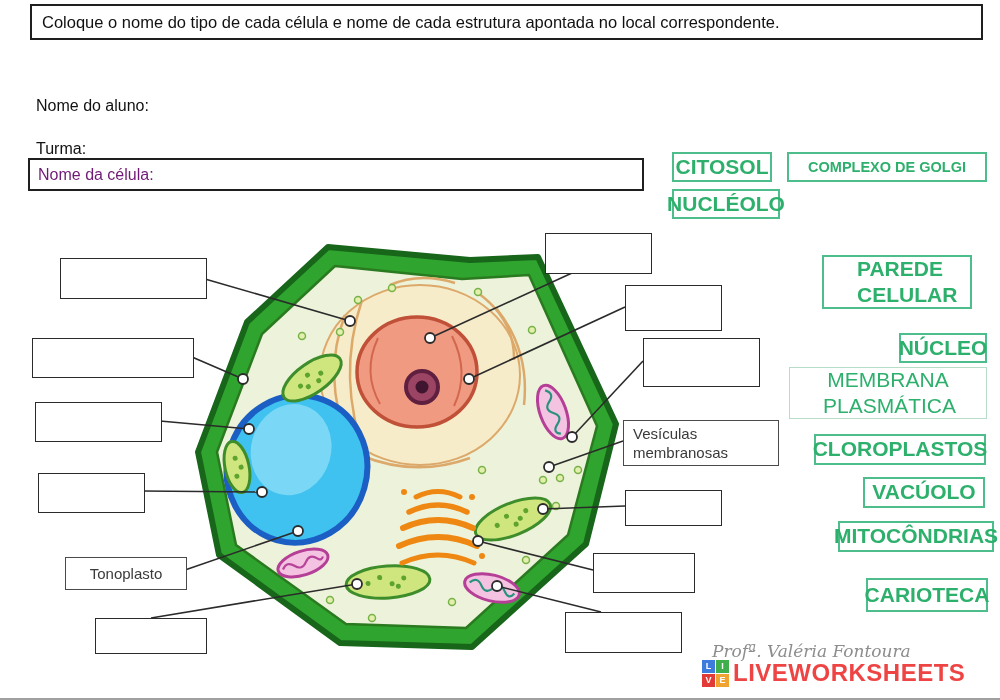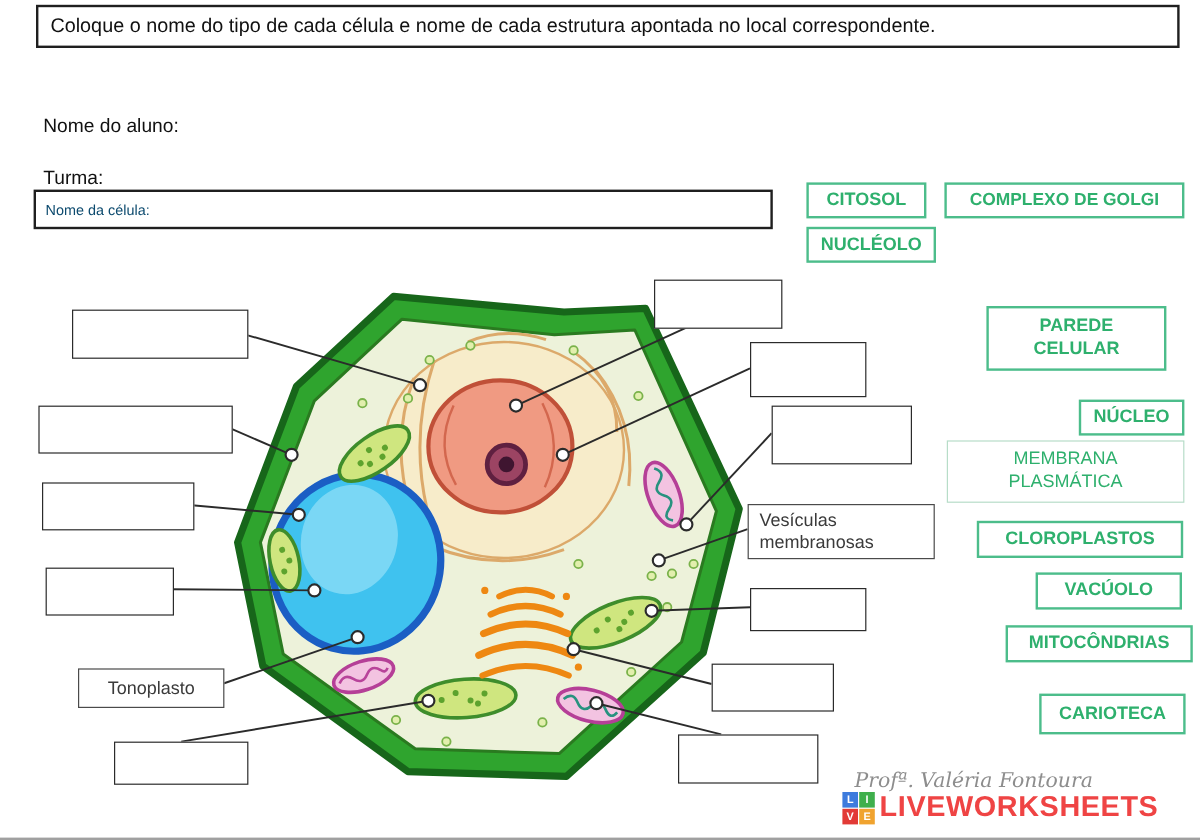--- a/index.html
+++ b/index.html
@@ -5,25 +5,25 @@
   html,body{margin:0;padding:0;background:#fff;}
   .page{position:relative;width:1000px;height:700px;background:#ffffff;
         font-family:"Liberation Sans",sans-serif;overflow:hidden;}
 
   .instruction-box{position:absolute;left:30px;top:4px;width:939px;height:32px;
       border:2px solid #1f1f1f;display:flex;align-items:center;padding-left:10px;
       font-size:16.5px;color:#111;background:#fff;z-index:2;}
   .field-label{position:absolute;font-size:16px;color:#111;z-index:2;margin-top:33px;}
   .cellname-box{position:absolute;left:28px;top:158px;width:604px;height:29px;
       border:2px solid #1f1f1f;display:flex;align-items:center;padding-left:8px;
-      font-size:12px;color:#0c4a6e;background:#fff;z-index:2;}
+      font-size:16px;color:#701a75;background:#fff;z-index:2;}
 
   .wb{position:absolute;display:flex;align-items:center;justify-content:center;
       background:#fff;border:2px solid #4cbd8b;color:#2eb06d;font-weight:700;
-      font-size:15px;text-align:center;line-height:1.25;z-index:2;}
+      font-size:21px;text-align:center;line-height:1.25;z-index:2;}
   .wb .inner{display:inline-block;}
   .wb.light{border:1px solid #b7ddc8;font-weight:500;}
 
   .abox{position:absolute;background:#fff;border:1.6px solid #2b2b2b;z-index:2;}
   .lbox{position:absolute;background:#fff;border:1.6px solid #4a4a4a;z-index:2;
       display:flex;align-items:center;font-size:15px;color:#3a3a3a;line-height:1.3;}
   .lbox.center{justify-content:center;}
   .lbox.padded{padding-left:9px;}
 
   svg.diagram{position:absolute;left:0;top:0;z-index:1;}

